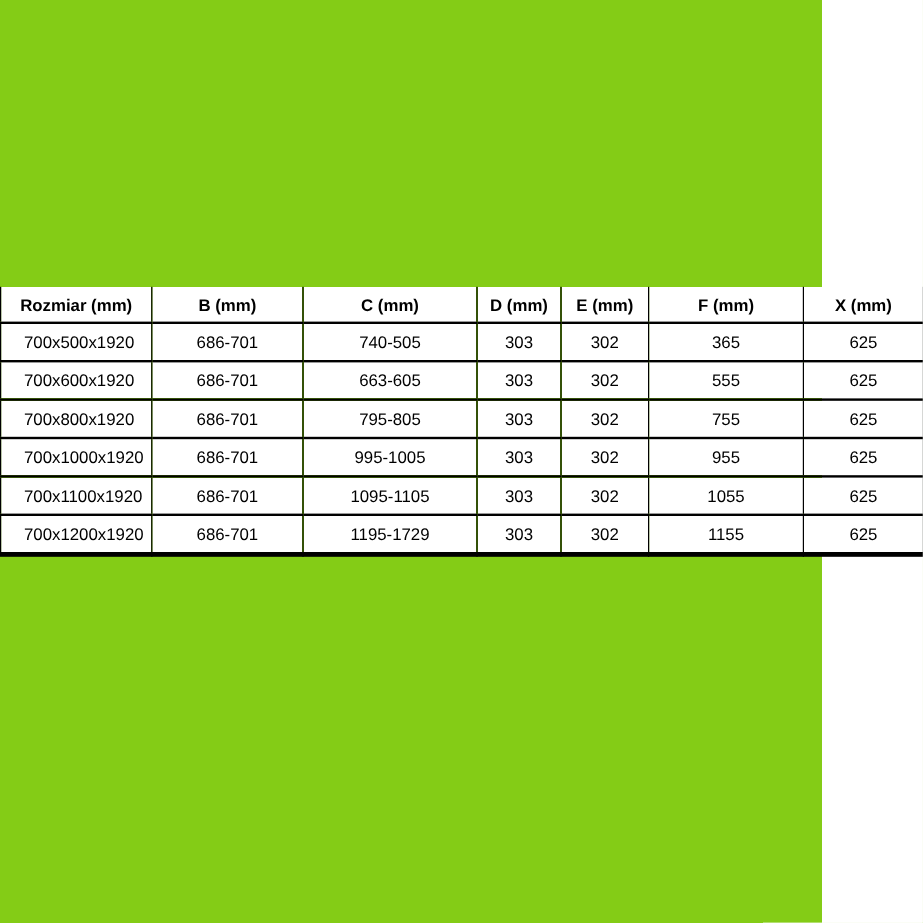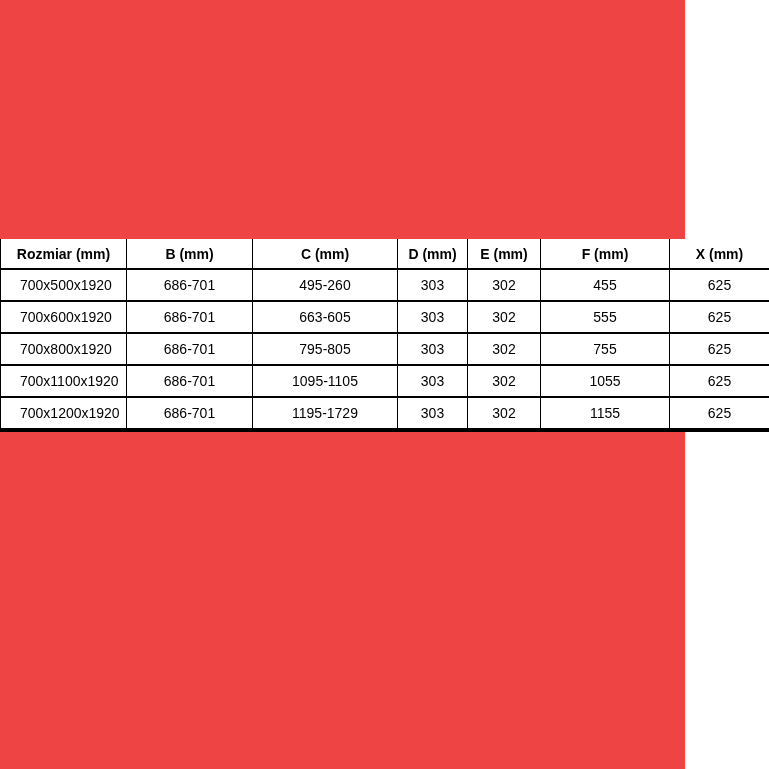--- a/index.html
+++ b/index.html
@@ -9,21 +9,21 @@
     height: 769px;
     background: #ffffff;
     font-family: "Liberation Sans", "DejaVu Sans", sans-serif;
     color: #000000;
     overflow: hidden;
   }
   .page {
     position: relative;
     width: 685px;
     height: 769px;
-    background: #ef4444;
+    background: #84cc16;
   }
   .table-wrap {
     position: absolute;
     top: 239px;
     left: 0;
     width: 769px;
   }
   table.spec-table {
     border-collapse: collapse;
     table-layout: fixed;
@@ -92,42 +92,51 @@
             <th>D (mm)</th>
             <th>E (mm)</th>
             <th>F (mm)</th>
             <th>X (mm)</th>
           </tr>
       </thead>
       <tbody>
           <tr>
             <td>700x500x1920</td>
             <td>686-701</td>
-            <td>495-260</td>
+            <td>740-505</td>
             <td>303</td>
             <td>302</td>
-            <td>455</td>
+            <td>365</td>
             <td>625</td>
           </tr>
           <tr>
             <td>700x600x1920</td>
             <td>686-701</td>
             <td>663-605</td>
             <td>303</td>
             <td>302</td>
             <td>555</td>
             <td>625</td>
           </tr>
           <tr>
             <td>700x800x1920</td>
             <td>686-701</td>
             <td>795-805</td>
             <td>303</td>
             <td>302</td>
             <td>755</td>
+            <td>625</td>
+          </tr>
+          <tr>
+            <td>700x1000x1920</td>
+            <td>686-701</td>
+            <td>995-1005</td>
+            <td>303</td>
+            <td>302</td>
+            <td>955</td>
             <td>625</td>
           </tr>
           <tr>
             <td>700x1100x1920</td>
             <td>686-701</td>
             <td>1095-1105</td>
             <td>303</td>
             <td>302</td>
             <td>1055</td>
             <td>625</td>

